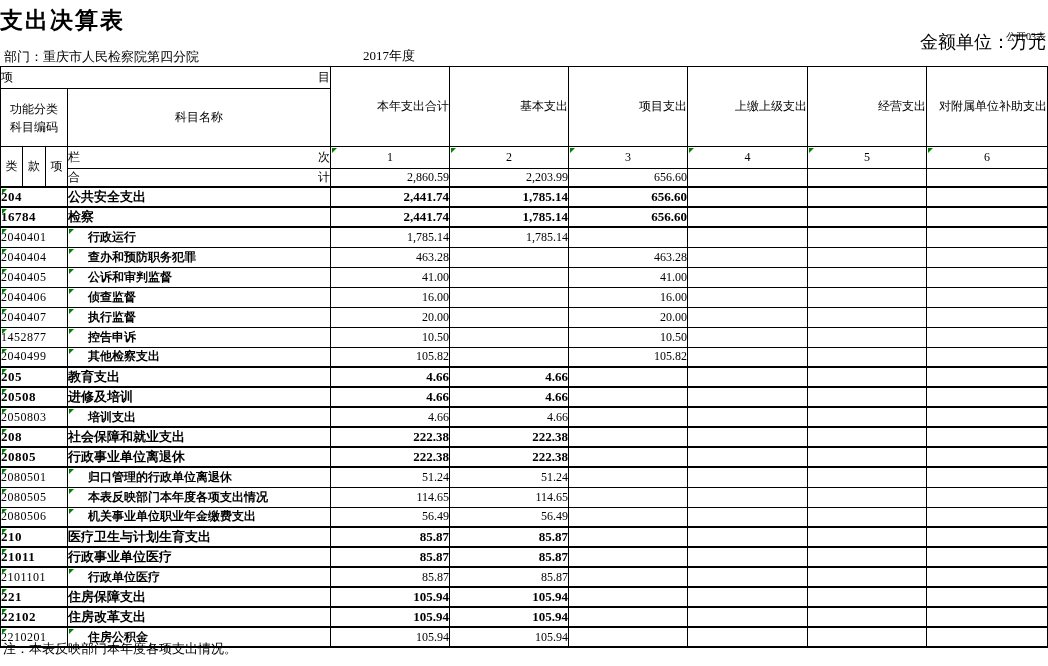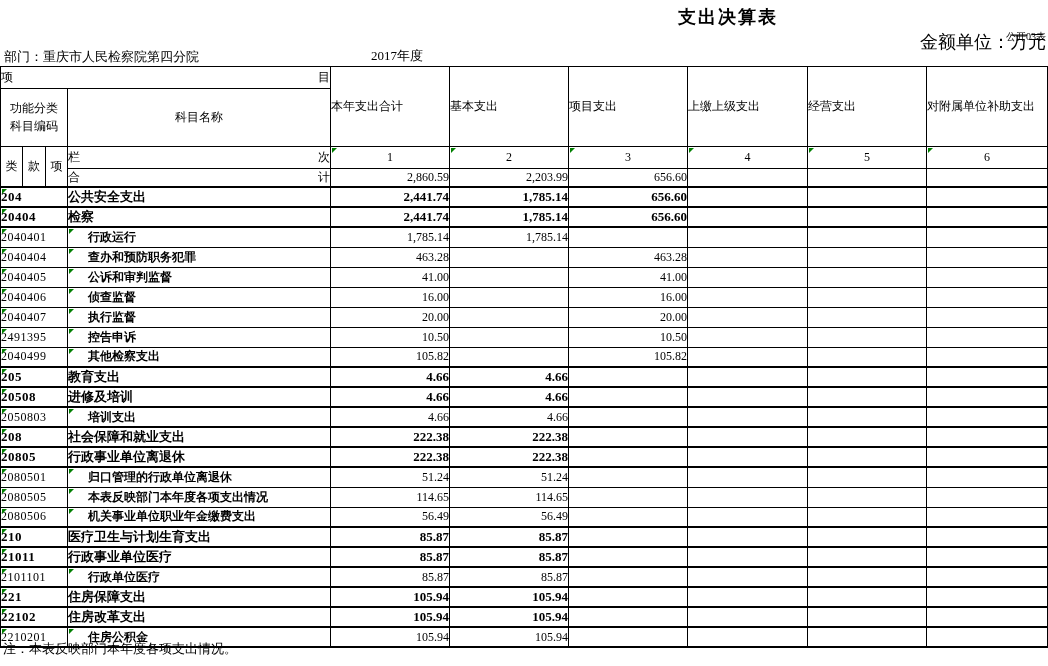--- a/index.html
+++ b/index.html
@@ -4,29 +4,29 @@
 <style>
   * { box-sizing: border-box; margin: 0; padding: 0; }
   html, body { width: 1048px; height: 666px; background: #ffffff; }
   body {
     position: relative;
     font-family: "Liberation Serif", "DejaVu Serif", serif;
     color: #000;
   }
   .page-title {
     position: absolute; top: 5px; left: 0; width: 778px;
-    text-align: right; font-size: 18px; font-weight: bold; letter-spacing: 2px;
+    text-align: left; font-size: 23px; font-weight: bold; letter-spacing: 2px;
   }
   .form-code {
     position: absolute; top: 30px; right: 2px; font-size: 10px; text-align: right;
   }
   .dept { position: absolute; top: 48px; left: 4px; font-size: 13px; }
   .year {
     position: absolute; top: 47px; left: 0; width: 778px;
-    text-align: center; font-size: 13px; margin-left: 8px;
+    text-align: center; font-size: 13px;
   }
   .unit { position: absolute; top: 30px; right: 2px; font-size: 18px; }
 
   table.fin {
     position: absolute; top: 66px; left: 0;
     width: 1047px; table-layout: fixed; border-collapse: collapse;
   }
   table.fin td {
     border: 1px solid #000;
     font-size: 12px;
@@ -38,22 +38,22 @@
   }
   tr.r-corner td { height: 22px; }
   tr.r-head td { height: 58px; }
   tr.r-rank td { height: 22px; }
   tr.r-total td { height: 17px; }
   tr.r-data td { height: 20px; }
 
   td.split { padding: 0 4px; }
   td.split .sp { display: flex; justify-content: space-between; align-items: center; }
   td.center { text-align: center; }
-  td.colhead { text-align: left; white-space: normal; padding: 0 8px; line-height: 1.35; }
-  td.codehead { text-align: center; line-height: 1.5; font-family: Liberation Mono, monospace; }
+  td.colhead { text-align: right; white-space: normal; padding: 0 8px; line-height: 1.35; }
+  td.codehead { text-align: center; line-height: 1.5; }
   td.codehead span { display: block; }
   td.code { padding-left: 3px; letter-spacing: 0.5px; margin-top: 28px; }
   td.namec { padding-left: 5px; font-weight: bold; }
   td.namec.indent { padding-left: 20px; }
   td.num { text-align: right; padding-right: 4px; }
 
   tr.bold-row td { font-weight: bold; font-size: 13px; border-top-width: 2px; border-bottom-width: 2px; }
   tr.r-data:last-child td { border-bottom-width: 2px; }
 
   .tri {
@@ -148,21 +148,21 @@
     <td class="code" colspan="3"><span class="tri"></span><span class="code-text">204</span></td>
     <td class="namec"><span class="name-text">公共安全支出</span></td>
     <td class="num">2,441.74</td>
     <td class="num">1,785.14</td>
     <td class="num">656.60</td>
     <td class="num"></td>
     <td class="num"></td>
     <td class="num"></td>
   </tr>
       <tr class="r-data bold-row">
-    <td class="code" colspan="3"><span class="tri"></span><span class="code-text">20404</span></td>
+    <td class="code" colspan="3"><span class="tri"></span><span class="code-text">16784</span></td>
     <td class="namec"><span class="name-text">检察</span></td>
     <td class="num">2,441.74</td>
     <td class="num">1,785.14</td>
     <td class="num">656.60</td>
     <td class="num"></td>
     <td class="num"></td>
     <td class="num"></td>
   </tr>
       <tr class="r-data">
     <td class="code" colspan="3"><span class="tri"></span><span class="code-text">2040401</span></td>
@@ -208,21 +208,21 @@
     <td class="code" colspan="3"><span class="tri"></span><span class="code-text">2040407</span></td>
     <td class="namec indent"><span class="tri"></span><span class="name-text">执行监督</span></td>
     <td class="num">20.00</td>
     <td class="num"></td>
     <td class="num">20.00</td>
     <td class="num"></td>
     <td class="num"></td>
     <td class="num"></td>
   </tr>
       <tr class="r-data">
-    <td class="code" colspan="3"><span class="tri"></span><span class="code-text">2491395</span></td>
+    <td class="code" colspan="3"><span class="tri"></span><span class="code-text">1452877</span></td>
     <td class="namec indent"><span class="tri"></span><span class="name-text">控告申诉</span></td>
     <td class="num">10.50</td>
     <td class="num"></td>
     <td class="num">10.50</td>
     <td class="num"></td>
     <td class="num"></td>
     <td class="num"></td>
   </tr>
       <tr class="r-data">
     <td class="code" colspan="3"><span class="tri"></span><span class="code-text">2040499</span></td>

